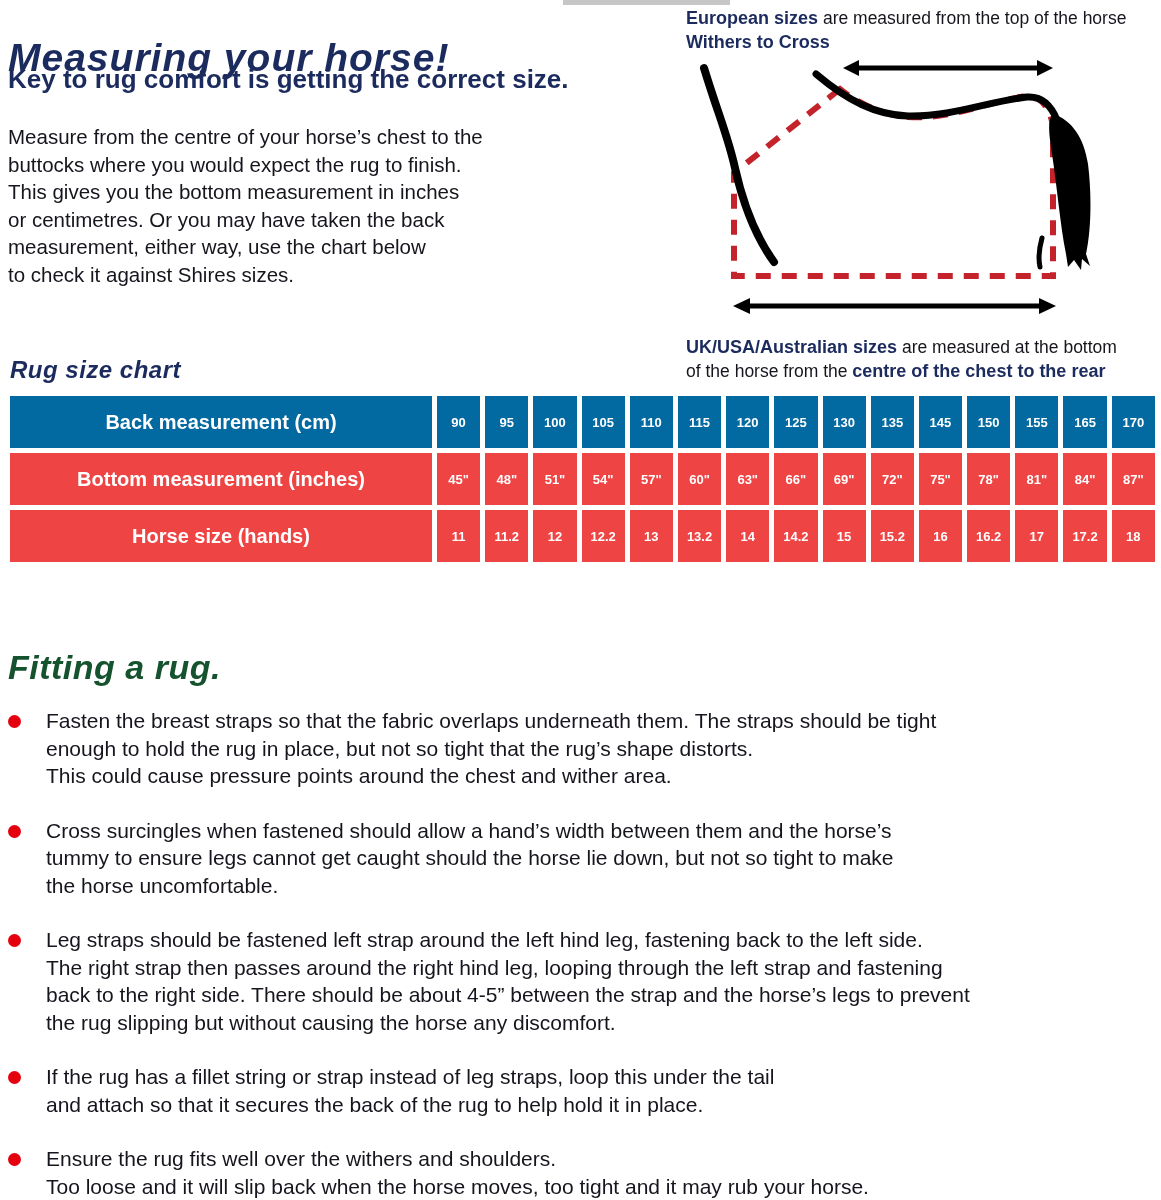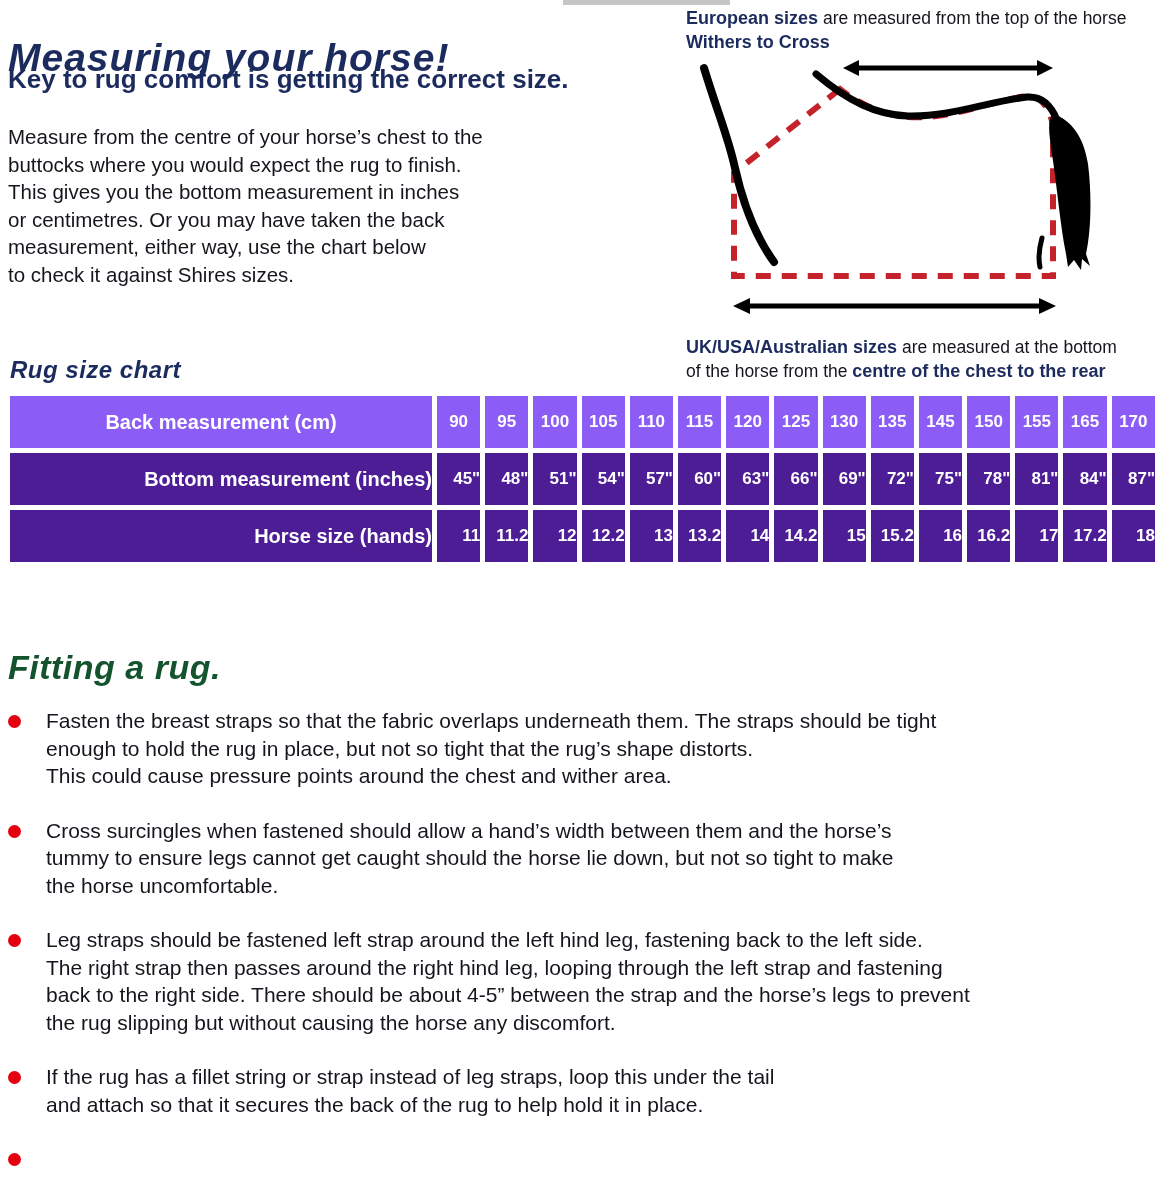--- a/index.html
+++ b/index.html
@@ -48,23 +48,23 @@
   #rug-table-wrap { left: 5px; top: 391px; }
   table {
     border-collapse: separate; border-spacing: 5px;
     table-layout: fixed; width: 1155px;
   }
   th, td {
     height: 52px; text-align: center; vertical-align: middle;
     color: #ffffff; font-weight: bold; overflow: hidden;
   }
   th { font-size: 20px; width: 422px; }
-  td { font-size: 17px; }
-  tr.dark th, tr.dark td { background: #8b5cf6; }
-  tr.light th, tr.light td { background: #4c1d95; text-align: right; }
+  td { font-size: 13px; }
+  tr.dark th, tr.dark td { background: #0369a1; }
+  tr.light th, tr.light td { background: #ef4444; }
 
   #fitting-section { left: 8px; top: 648px; width: 1145px; }
   #fitting-heading {
     font-size: 34px; font-weight: bold; font-style: italic;
     letter-spacing: 0.5px; color: #14532d;
     margin-bottom: 20px;
   }
   #fitting-list { list-style: none; }
   .bullet-item { display: flex; align-items: flex-start; margin-bottom: 27px; }
   .bullet-dot {
@@ -208,15 +208,17 @@
 back to the right side. There should be about 4-5” between the strap and the horse’s legs to prevent
 the rug slipping but without causing the horse any discomfort.</span>
     </li>
     <li class="bullet-item">
       <span class="bullet-dot"></span>
       <span class="bullet-text">If the rug has a fillet string or strap instead of leg straps, loop this under the tail
 and attach so that it secures the back of the rug to help hold it in place.</span>
     </li>
     <li class="bullet-item">
       <span class="bullet-dot"></span>
+      <span class="bullet-text">Ensure the rug fits well over the withers and shoulders.
+Too loose and it will slip back when the horse moves, too tight and it may rub your horse.</span>
     </li>
   </ul>
 </div>
 
 </body></html>

